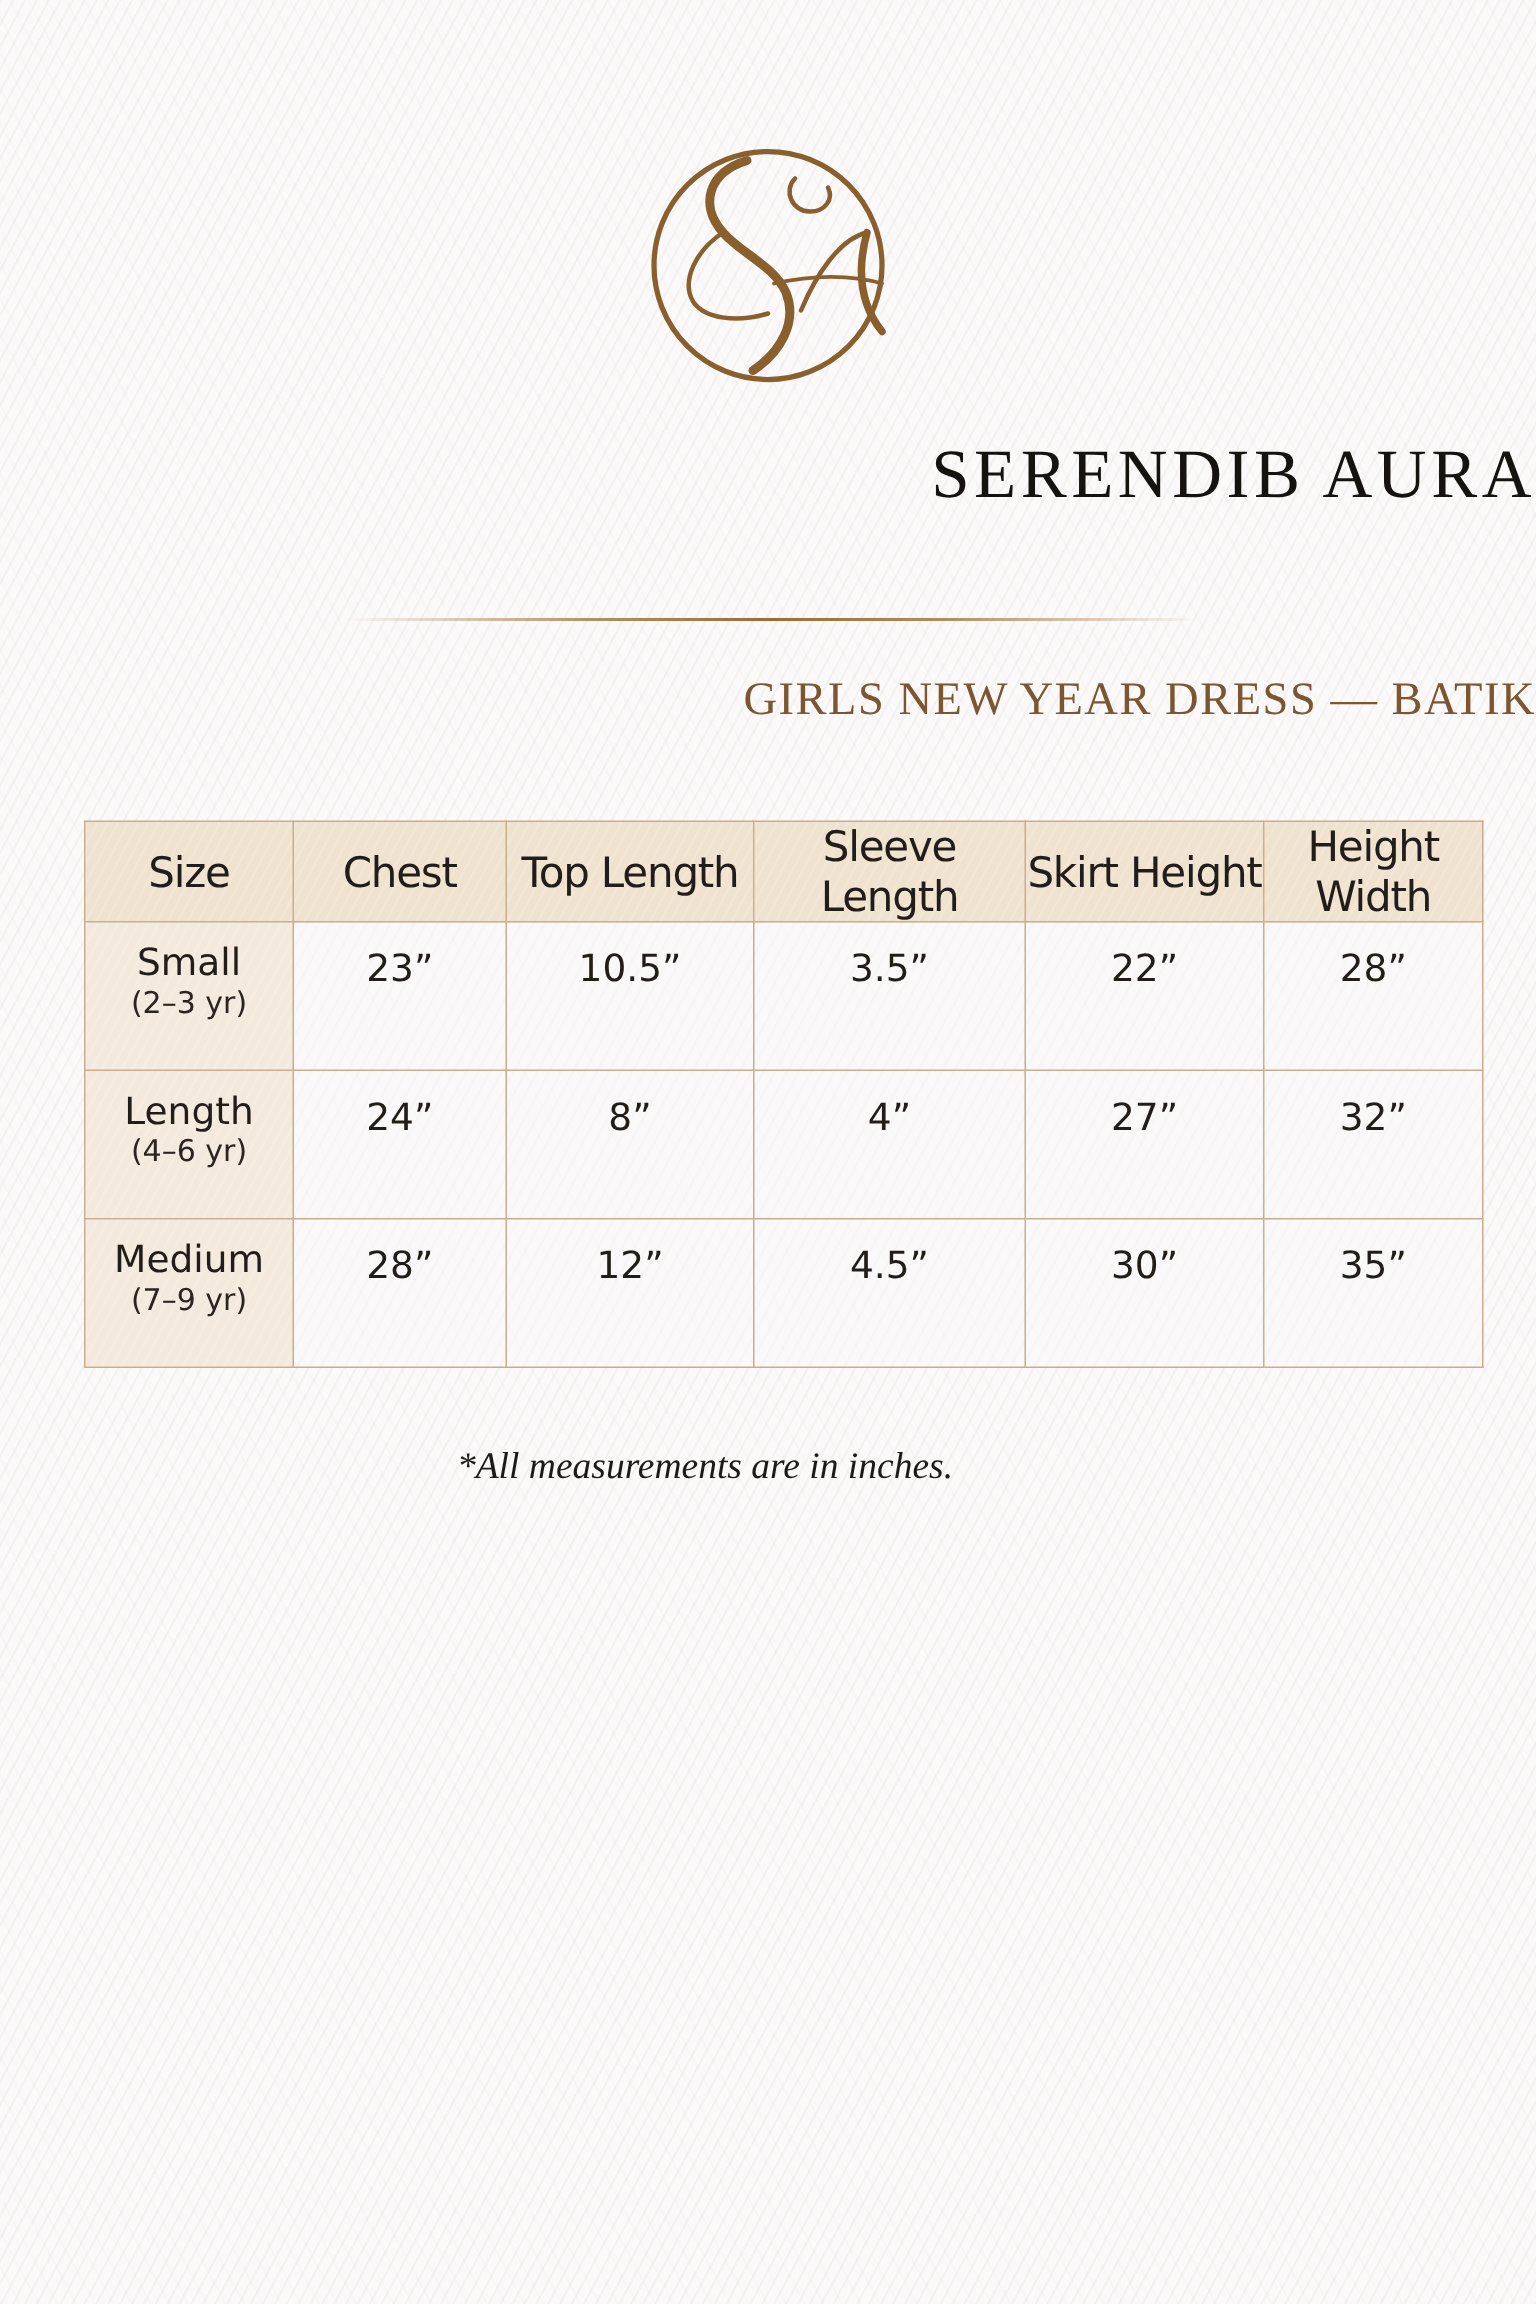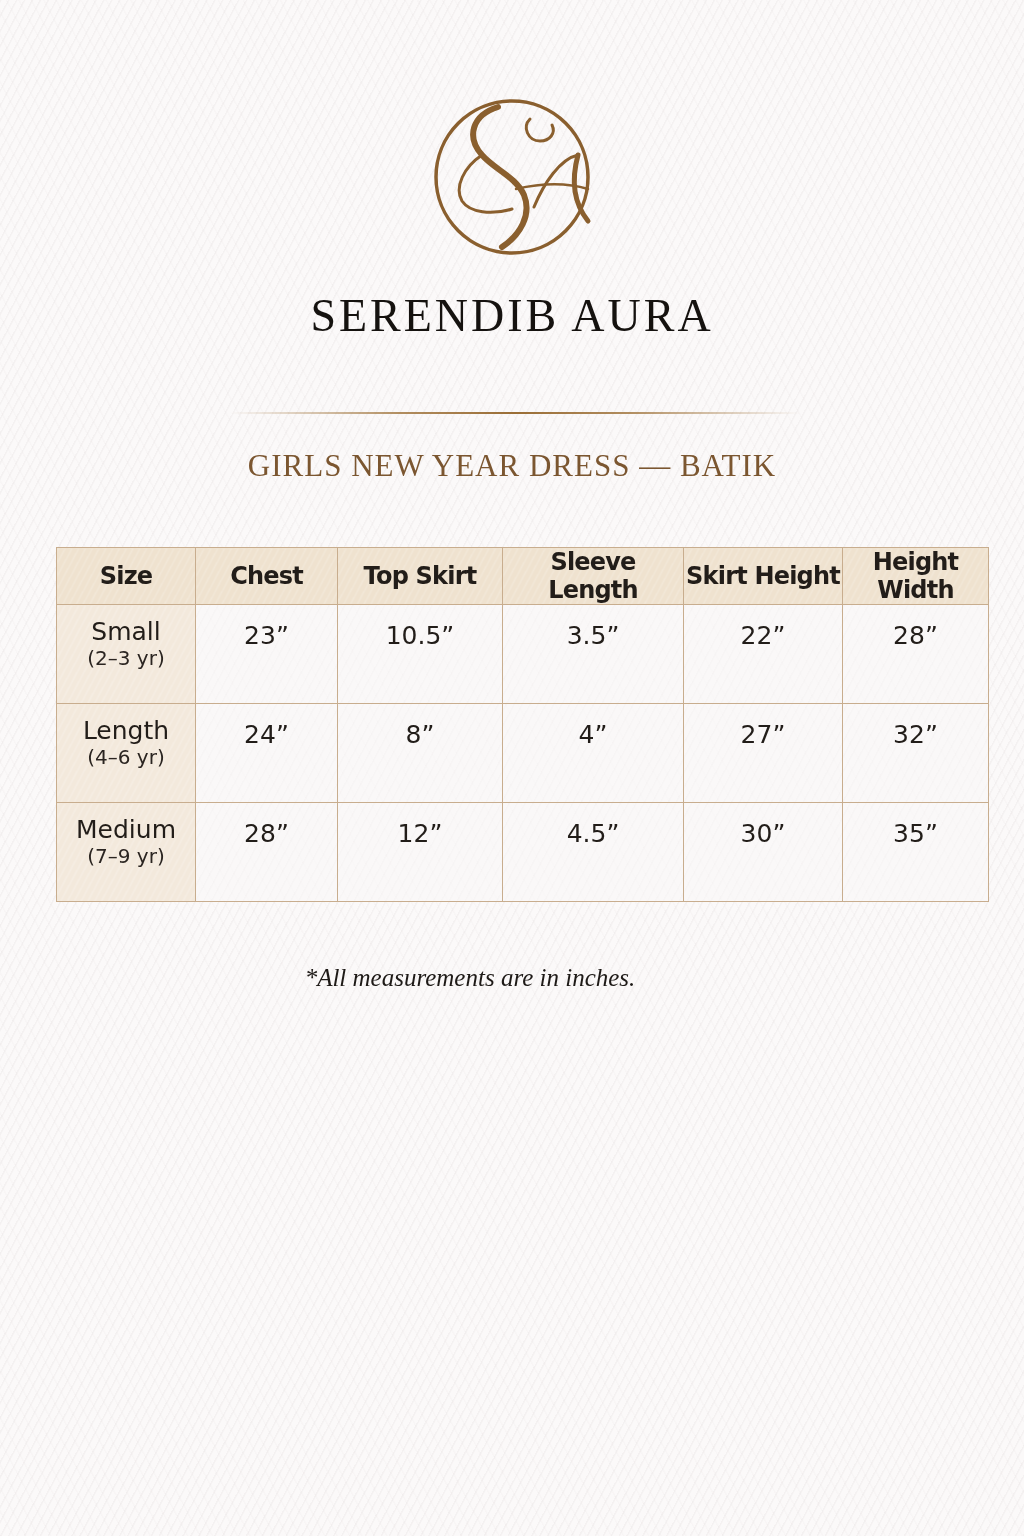--- a/index.html
+++ b/index.html
@@ -26,21 +26,21 @@
       width: 160px;
       height: 160px;
     }
     .logo svg { width: 160px; height: 160px; display: block; }
 
     .brand-name {
       position: absolute;
       left: 0;
       width: 1024px;
       top: 288px;
-      text-align: center;
+      text-align: right;
       font-family: "Liberation Serif", "DejaVu Serif", serif;
       font-size: 46px;
       letter-spacing: 3px;
       color: #15120f;
       line-height: 56px;
     }
 
     .divider {
       position: absolute;
       left: 230px;
@@ -48,21 +48,21 @@
       width: 570px;
       height: 2px;
       background: linear-gradient(90deg, rgba(164,122,68,0) 0%, rgba(164,122,68,0.85) 30%, #9a6d35 50%, rgba(164,122,68,0.85) 70%, rgba(164,122,68,0) 100%);
     }
 
     .product-title {
       position: absolute;
       left: 0;
       width: 1024px;
       top: 446px;
-      text-align: center;
+      text-align: right;
       font-family: "Liberation Serif", "DejaVu Serif", serif;
       font-size: 31px;
       letter-spacing: 1px;
       color: #7b5630;
       line-height: 40px;
     }
 
     .size-table {
       position: absolute;
       left: 56px;
@@ -76,22 +76,22 @@
     .size-table th, .size-table td {
       border: 1.5px solid #c8ad8e;
       text-align: center;
       padding: 0;
     }
     .size-table thead th {
       height: 56px;
       background: #efe2cf;
       background-image:
         repeating-linear-gradient(118deg, rgba(255,255,255,0.18) 0px, rgba(255,255,255,0.18) 1px, transparent 2px, transparent 6px);
-      font-weight: bold;
-      font-size: 24px;
+      font-weight: normal;
+      font-size: 28px;
       letter-spacing: -0.8px;
       vertical-align: middle;
     }
     .size-table tbody td {
       height: 82px;
       vertical-align: top;
       font-size: 25px;
       padding-top: 16px;
       background: rgba(250,247,247,0.55);
       margin-left: 32px;
@@ -156,21 +156,21 @@
     <col style="width:142px">
     <col style="width:165px">
     <col style="width:181px">
     <col style="width:159px">
     <col style="width:146px">
   </colgroup>
   <thead>
     <tr>
       <th>Size</th>
       <th>Chest</th>
-      <th>Top Skirt</th>
+      <th>Top Length</th>
       <th>Sleeve Length</th>
       <th>Skirt Height</th>
       <th>Height Width</th>
     </tr>
   </thead>
   <tbody>
     <tr>
       <td class="size-cell">
         <span class="size-label">Small</span>
         <span class="age-range">(2–3 yr)</span>

